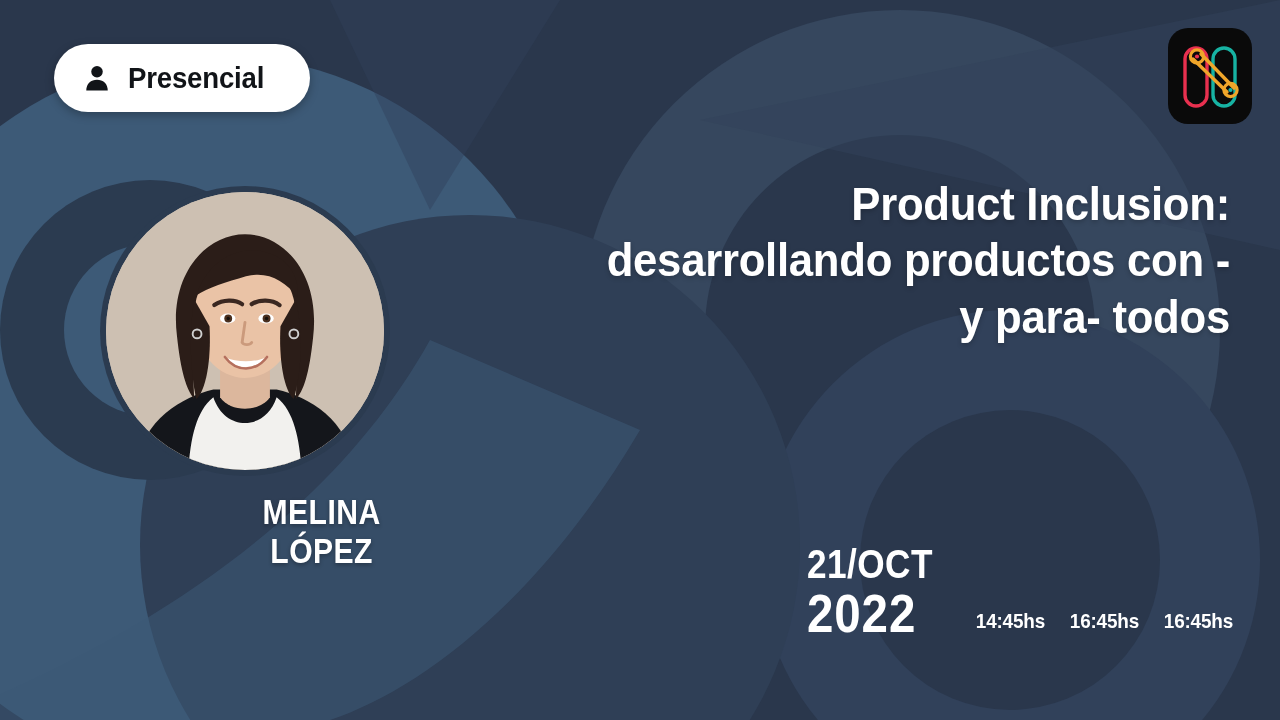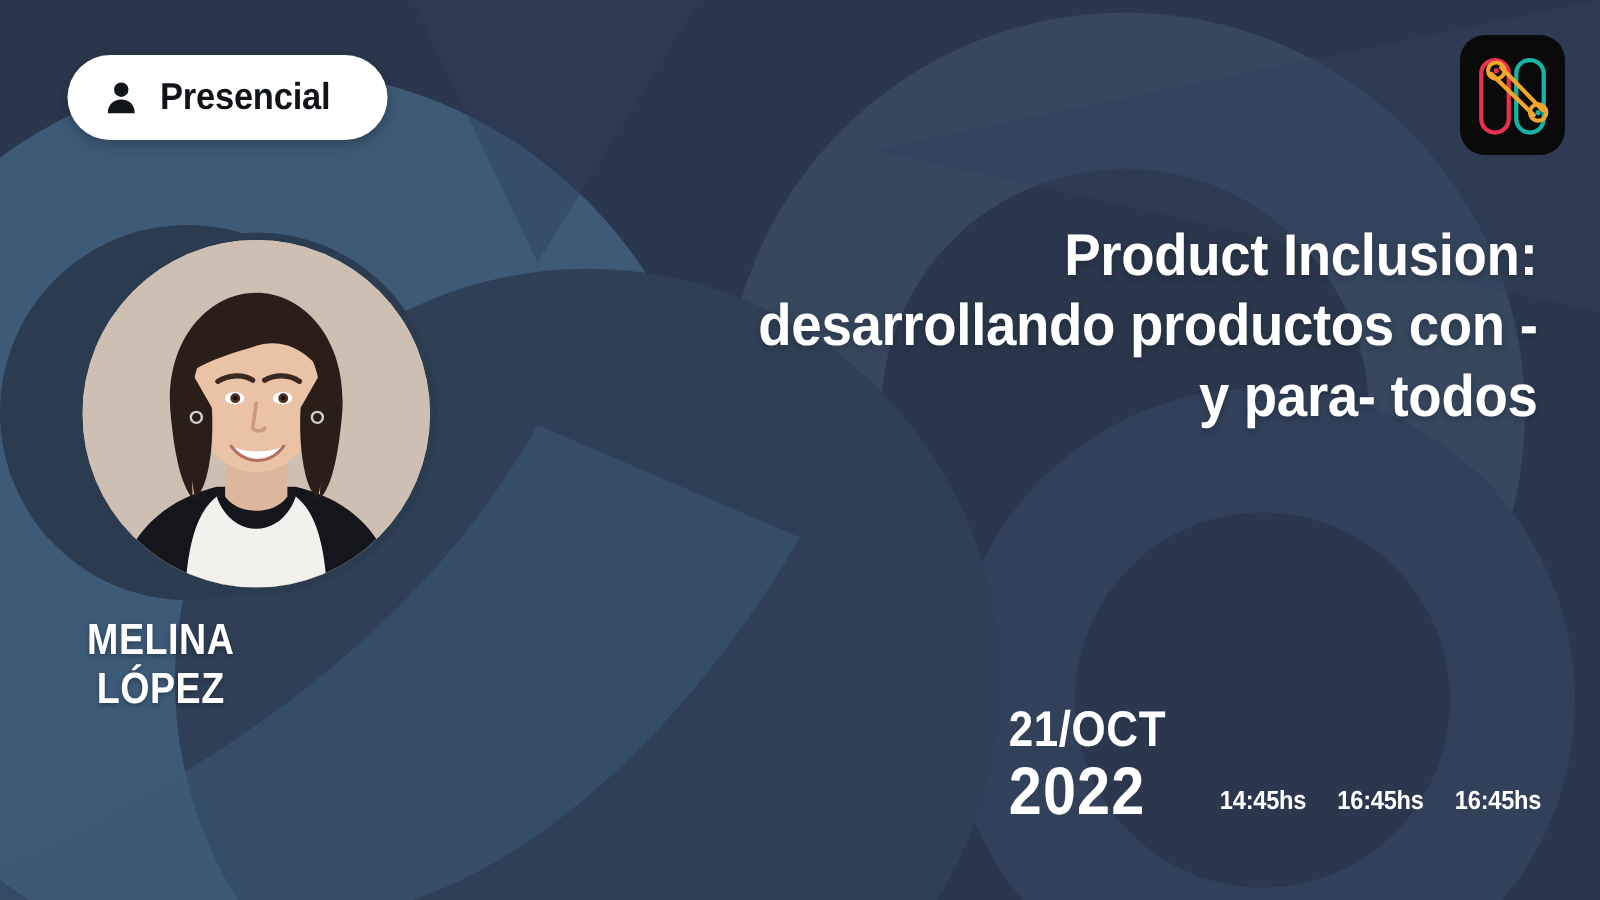--- a/index.html
+++ b/index.html
@@ -62,21 +62,21 @@
     height: 96px;
   }
   
   .speaker {
     position: absolute;
     left: 60px;
     top: 186px;
     width: 330px;
     display: flex;
     flex-direction: column;
-    align-items: flex-start;
+    align-items: flex-end;
   }
   .portrait-wrap {
     position: relative;
     width: 290px;
     height: 290px;
     border-radius: 50%;
     background: #2b3b50;
     padding: 6px;
     box-sizing: border-box;
   }
@@ -113,21 +113,21 @@
     line-height: 1.20;
     letter-spacing: -0.3px;
     transform: scaleX(0.93);
     transform-origin: right top;
     text-shadow: 0 2px 6px rgba(0,0,0,0.22);
   }
   
   .schedule {
     position: absolute;
     right: 44px;
-    bottom: 54px;
+    bottom: 74px;
     display: flex;
     align-items: flex-end;
     gap: 22px;
   }
   .date-block {
     color: #ffffff;
     text-align: left;
     line-height: 1;
     transform: scaleX(0.88);
     transform-origin: left bottom;

